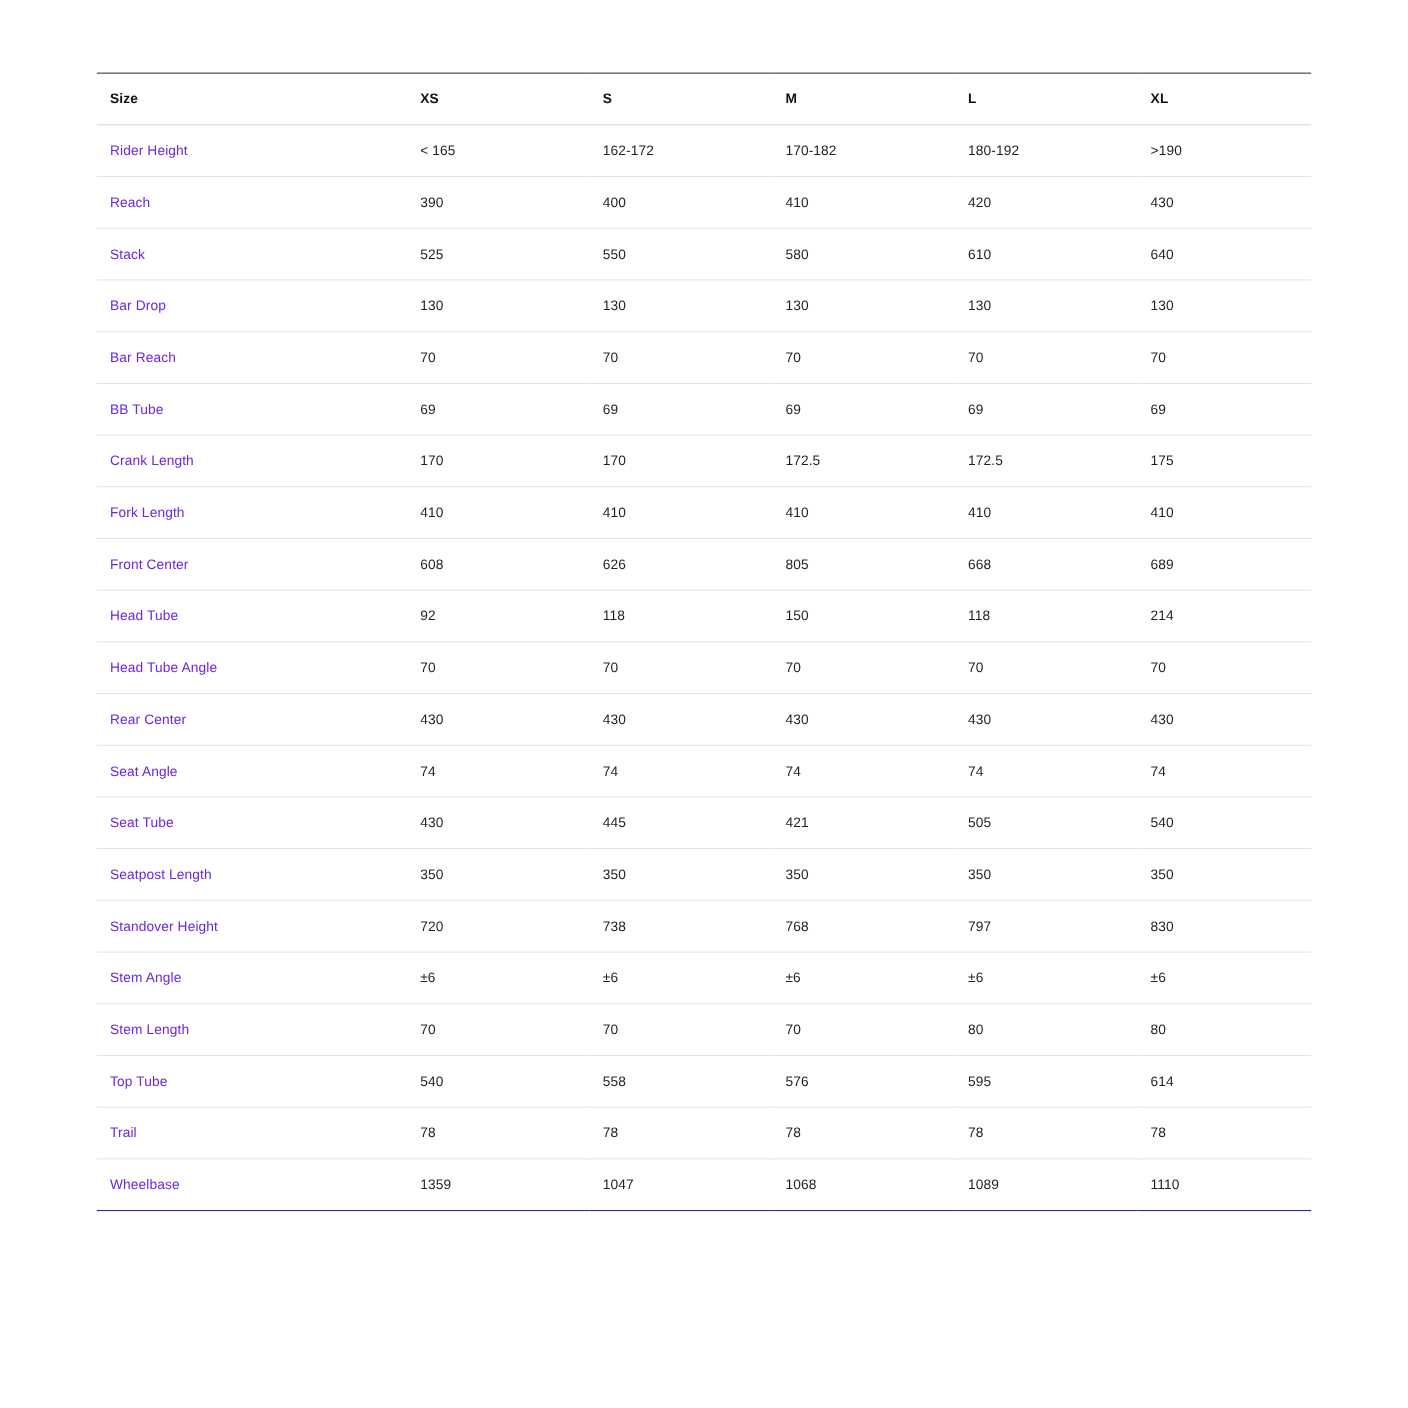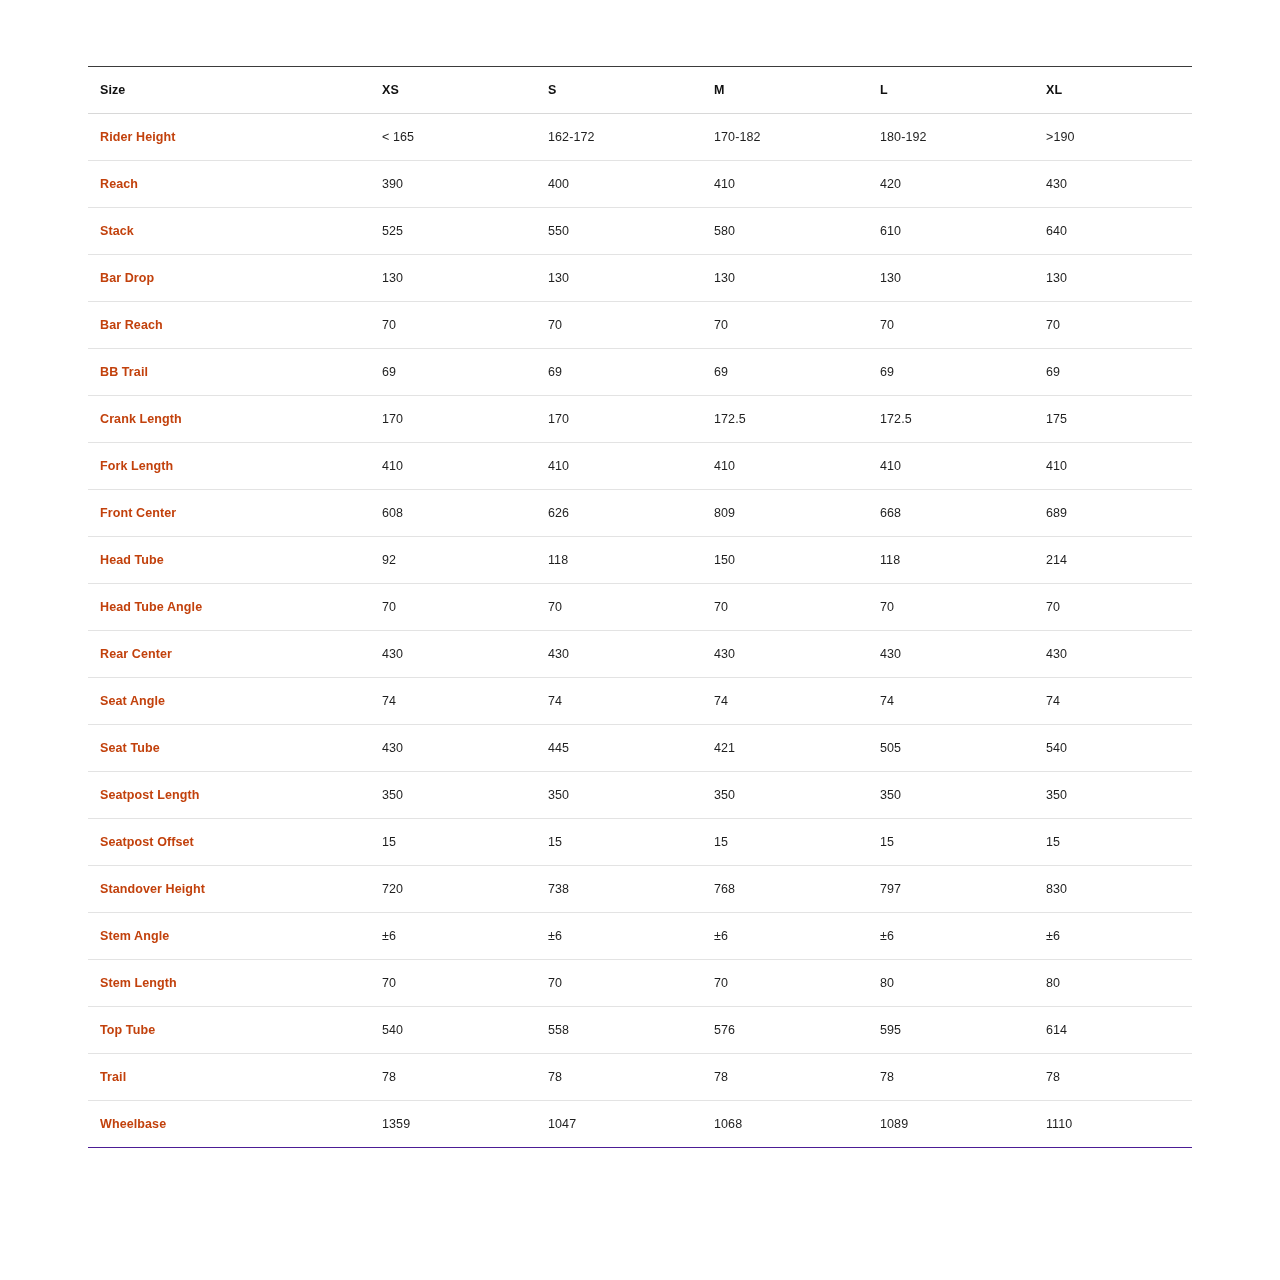--- a/index.html
+++ b/index.html
@@ -39,22 +39,22 @@
   table.geometry tbody td {
     font-size: 12.5px;
     font-weight: 400;
     color: #1f1f1f;
     padding: 16px 0 16px 12px;
     border-bottom: 1px solid #e3e3e3;
     vertical-align: middle;
     letter-spacing: 0.1px;
   }
   table.geometry tbody td.rowhead {
-    font-weight: 700;
-    color: #c2410c;
+    font-weight: 400;
+    color: #6d28d9;
   }
   table.geometry tbody tr:last-child td {
     border-bottom: 1px solid #4c1d95;
   }
   col.c0 { width: 282px; }
   col.c1 { width: 166px; }
   col.c2 { width: 166px; }
   col.c3 { width: 166px; }
   col.c4 { width: 166px; }
   col.c5 { width: 158px; }
@@ -117,21 +117,21 @@
       </tr>
       <tr>
         <td class="rowhead">Bar Reach</td>
         <td>70</td>
         <td>70</td>
         <td>70</td>
         <td>70</td>
         <td>70</td>
       </tr>
       <tr>
-        <td class="rowhead">BB Trail</td>
+        <td class="rowhead">BB Tube</td>
         <td>69</td>
         <td>69</td>
         <td>69</td>
         <td>69</td>
         <td>69</td>
       </tr>
       <tr>
         <td class="rowhead">Crank Length</td>
         <td>170</td>
         <td>170</td>
@@ -144,21 +144,21 @@
         <td>410</td>
         <td>410</td>
         <td>410</td>
         <td>410</td>
         <td>410</td>
       </tr>
       <tr>
         <td class="rowhead">Front Center</td>
         <td>608</td>
         <td>626</td>
-        <td>809</td>
+        <td>805</td>
         <td>668</td>
         <td>689</td>
       </tr>
       <tr>
         <td class="rowhead">Head Tube</td>
         <td>92</td>
         <td>118</td>
         <td>150</td>
         <td>118</td>
         <td>214</td>
@@ -197,28 +197,20 @@
       </tr>
       <tr>
         <td class="rowhead">Seatpost Length</td>
         <td>350</td>
         <td>350</td>
         <td>350</td>
         <td>350</td>
         <td>350</td>
       </tr>
       <tr>
-        <td class="rowhead">Seatpost Offset</td>
-        <td>15</td>
-        <td>15</td>
-        <td>15</td>
-        <td>15</td>
-        <td>15</td>
-      </tr>
-      <tr>
         <td class="rowhead">Standover Height</td>
         <td>720</td>
         <td>738</td>
         <td>768</td>
         <td>797</td>
         <td>830</td>
       </tr>
       <tr>
         <td class="rowhead">Stem Angle</td>
         <td>±6</td>

